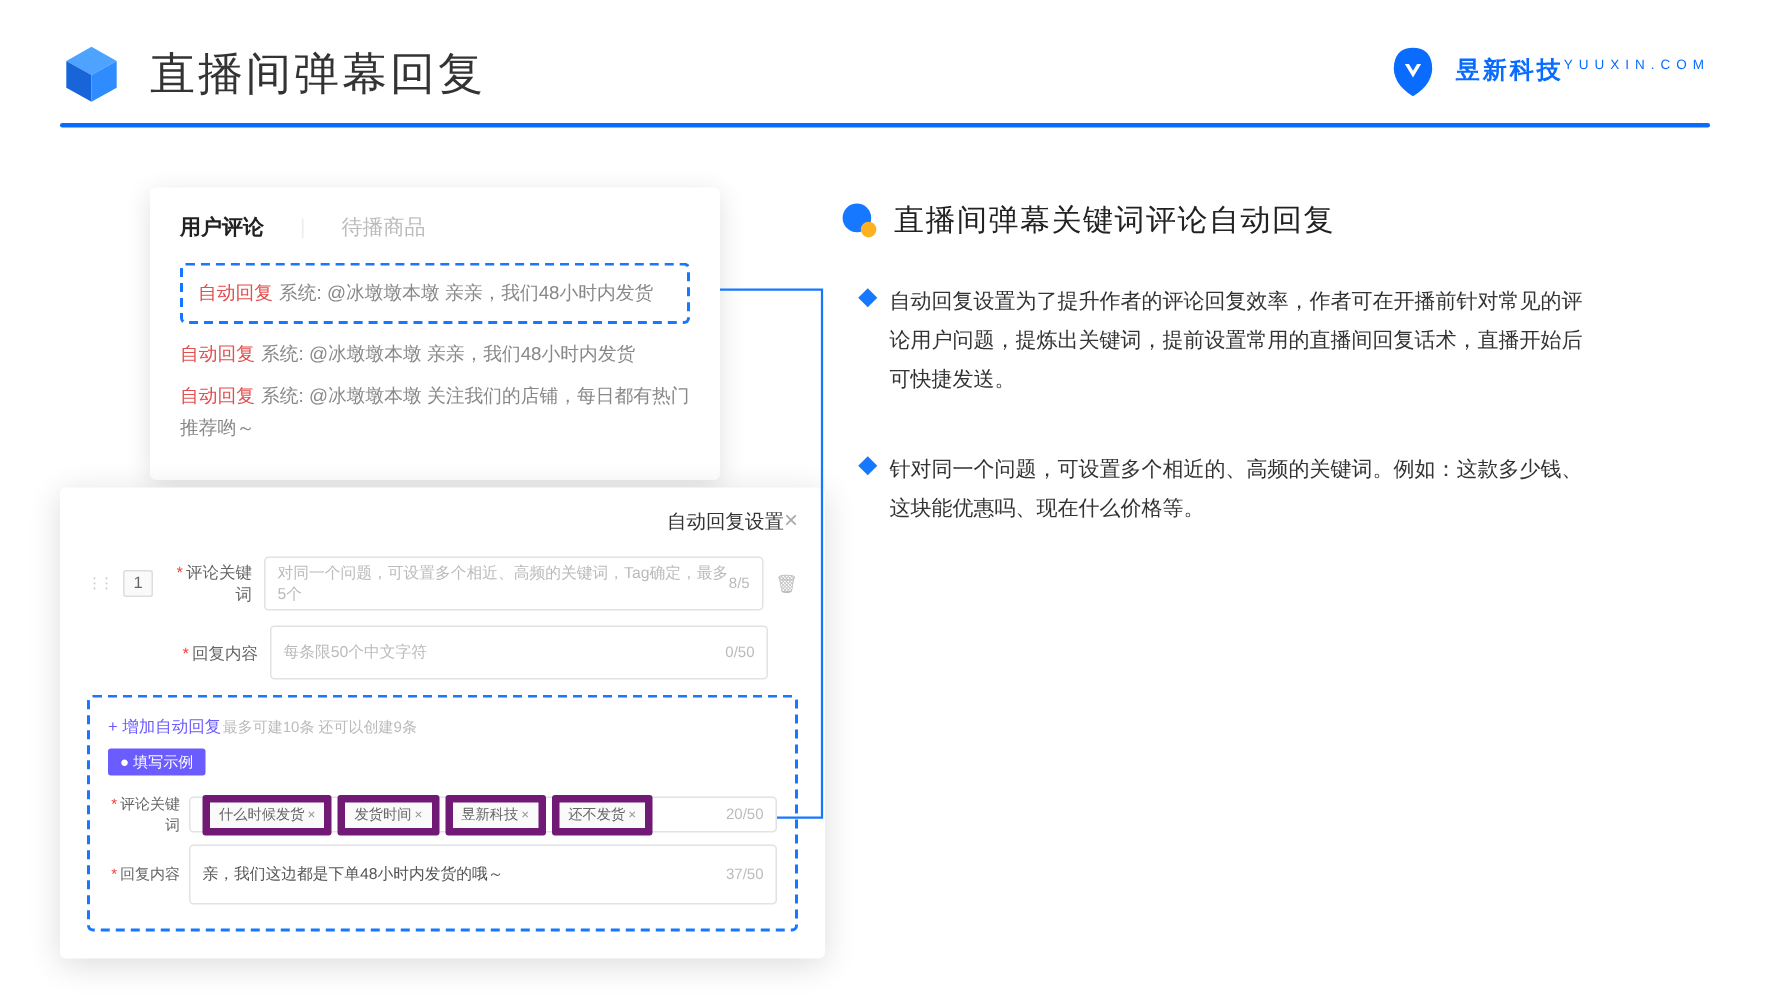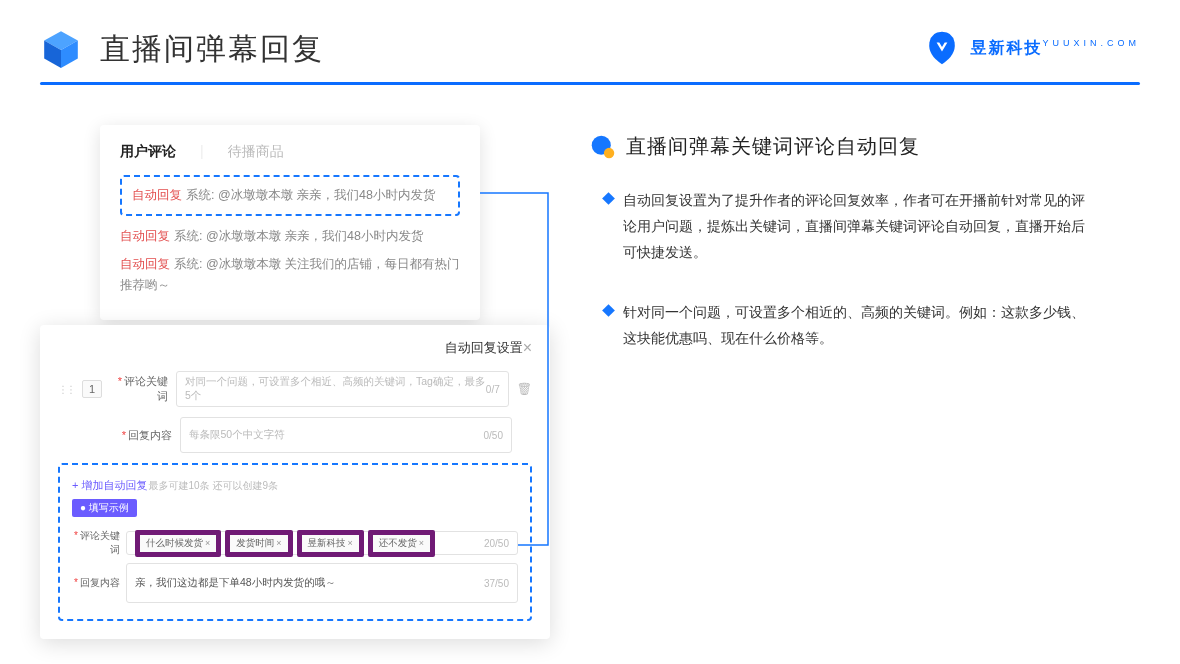--- a/index.html
+++ b/index.html
@@ -7,21 +7,21 @@
 .header{display:flex;align-items:center;padding:28px 40px 12px;position:relative}
 .logo-cube{width:42px;height:42px;position:relative;margin-right:18px}
 .logo-cube svg{width:100%;height:100%}
 .page-title{font-size:30px;color:#333;font-weight:400;letter-spacing:2px}
 .brand{position:absolute;right:40px;top:30px;display:flex;align-items:center;gap:10px}
 .brand-icon{width:36px;height:36px}
 .brand-text{display:flex;flex-direction:row;line-height:1.1}
 .brand-cn{color:#0a6cff;font-size:16px;font-weight:bold;letter-spacing:2px}
 .brand-en{color:#0a6cff;font-size:9px;letter-spacing:4px}
 .hr{height:3px;background:#0a6cff;margin:0 40px;border-radius:2px}
-.content{display:flex;padding:40px 40px 0;gap:30px}
+.content{display:flex;padding:40px 40px 0;}
 .left{position:relative;width:520px;height:480px}
 .panel1{position:absolute;left:60px;top:0;width:380px;background:#fff;box-shadow:0 4px 18px rgba(0,0,0,0.12);border-radius:4px;padding:18px 20px 24px}
 .tabs{display:flex;gap:24px;margin-bottom:14px;font-size:14px}
 .tab-active{color:#222;font-weight:bold}
 .tab-inactive{color:#bbb}
 .dashed-box1{border:2px dashed #1677ff;border-radius:4px;padding:8px 10px;margin-bottom:10px}
 .comment{font-size:12.5px;color:#555;line-height:1.7;margin-bottom:6px}
 .comment:last-child{margin-bottom:0}
 .tag-auto{color:#e34f4f;margin-right:4px}
 .sys{color:#888}
@@ -97,21 +97,21 @@
       <div class="panel2-head">
         <span>自动回复设置</span>
         <span class="close">×</span>
       </div>
       <div class="form-row">
         <span class="drag-dots">⋮⋮</span>
         <span class="num-badge">1</span>
         <span class="lbl"><span class="dot-red">*</span><span>评论关键词</span></span>
         <div class="inp">
             <span>对同一个问题，可设置多个相近、高频的关键词，Tag确定，最多5个</span>
-            <span class="inp-counter">0/7</span>
+            <span class="inp-counter">8/5</span>
           </div>
         <span class="trash">🗑</span>
       </div>
       <div class="form-row">
         <span style="width:20px"></span>
           <span style="width:20px"></span>
         <span class="lbl"><span class="dot-red">*</span><span>回复内容</span></span>
         <div class="inp">
             <span>每条限50个中文字符</span>
             <span class="inp-counter">0/50</span>
@@ -152,20 +152,20 @@
   <div class="right">
     <div class="sec-head">
       <svg class="bubble-icon" viewBox="0 0 30 30">
           <circle cx="13" cy="13" r="11" fill="#1677ff"></circle>
           <circle cx="22" cy="22" r="6" fill="#ffb020"></circle>
         </svg>
       <div class="sec-title">直播间弹幕关键词评论自动回复</div>
     </div>
     <div class="bullet">
       <div class="diamond"></div>
-      <div class="btxt">自动回复设置为了提升作者的评论回复效率，作者可在开播前针对常见的评论用户问题，提炼出关键词，直播间弹幕关键词评论自动回复，直播开始后可快捷发送。</div>
+      <div class="btxt">自动回复设置为了提升作者的评论回复效率，作者可在开播前针对常见的评论用户问题，提炼出关键词，提前设置常用的直播间回复话术，直播开始后可快捷发送。</div>
     </div>
     <div class="bullet">
       <div class="diamond"></div>
       <div class="btxt">针对同一个问题，可设置多个相近的、高频的关键词。例如：这款多少钱、这块能优惠吗、现在什么价格等。</div>
     </div>
   </div>
 </div>
 
 </body></html>

